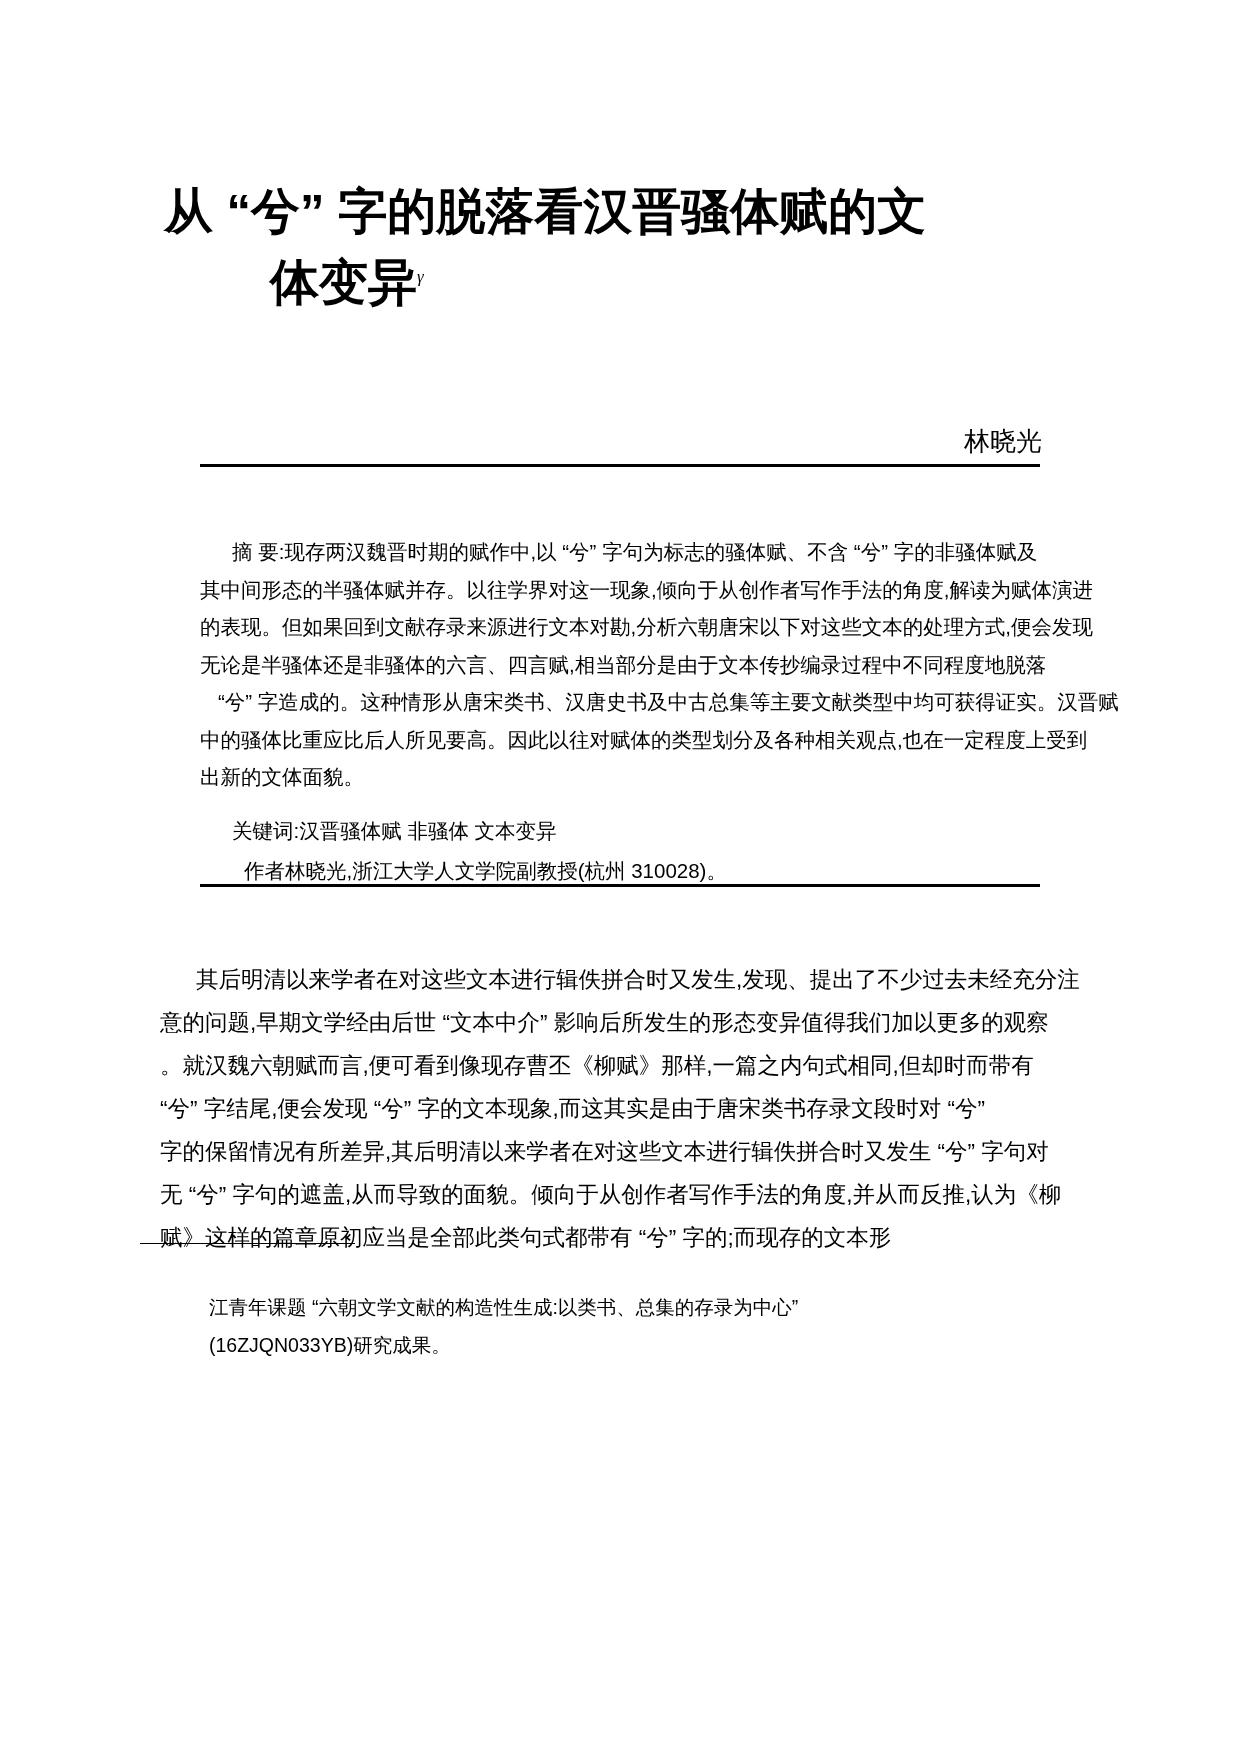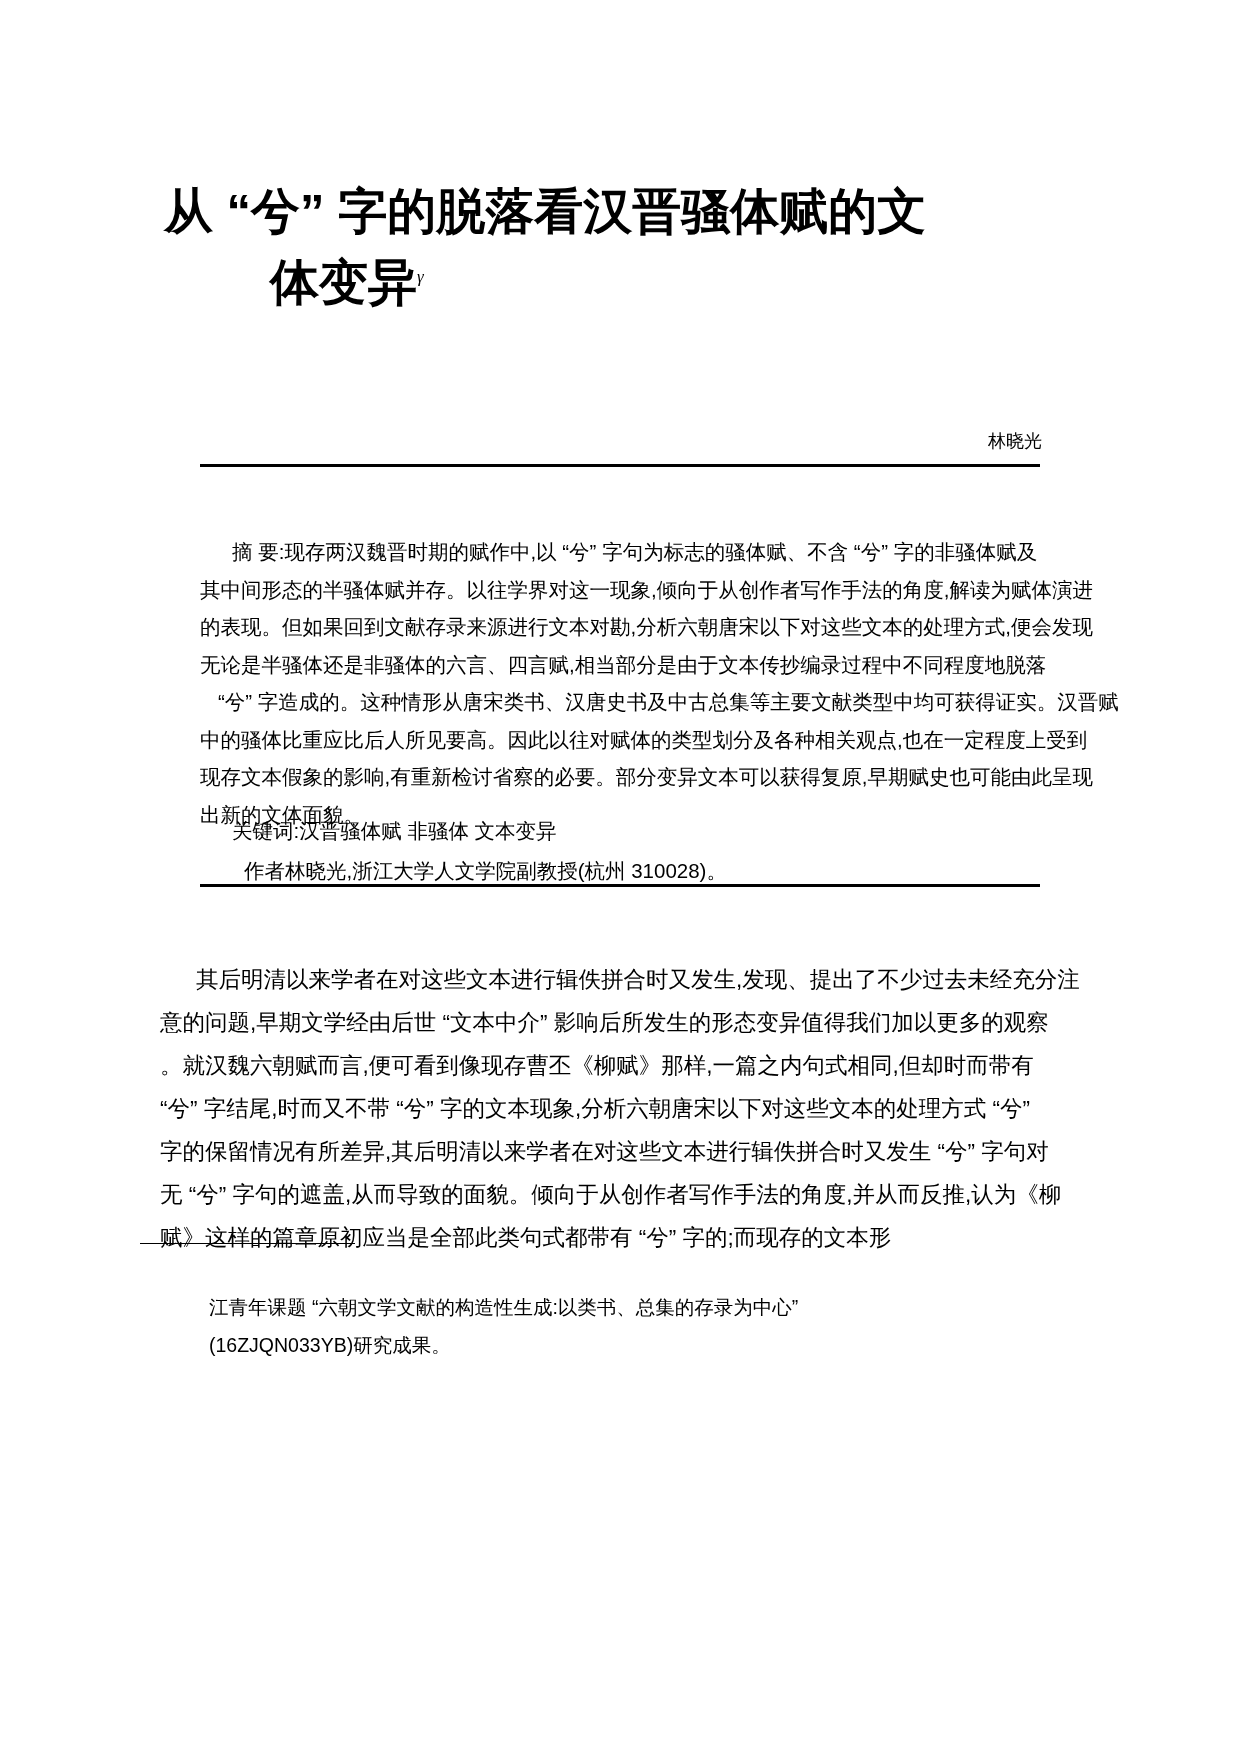--- a/index.html
+++ b/index.html
@@ -51,21 +51,21 @@
     vertical-align: super;
     font-family: "Liberation Serif", "DejaVu Serif", serif;
     font-style: italic;
   }
 
   
   .author-name {
     position: absolute;
     right: 198px;
     top: 423px;
-    font-size: 18px;
+    font-size: 26px;
     line-height: 36px;
     color: #000;
   }
 
   
   .rule-double {
     position: absolute;
     left: 200px;
     width: 840px;
     border-top: 2px solid #000;
@@ -169,35 +169,34 @@
 
   <div class="rule-double rule-top"></div>
 
   <div class="abstract-block">
     <div class="abs-line abs-indent">摘 要:现存两汉魏晋时期的赋作中,以 “兮” 字句为标志的骚体赋、不含 “兮” 字的非骚体赋及</div>
     <div class="abs-line">其中间形态的半骚体赋并存。以往学界对这一现象,倾向于从创作者写作手法的角度,解读为赋体演进</div>
     <div class="abs-line">的表现。但如果回到文献存录来源进行文本对勘,分析六朝唐宋以下对这些文本的处理方式,便会发现</div>
     <div class="abs-line">无论是半骚体还是非骚体的六言、四言赋,相当部分是由于文本传抄编录过程中不同程度地脱落</div>
     <div class="abs-line abs-indent-sm">“兮” 字造成的。这种情形从唐宋类书、汉唐史书及中古总集等主要文献类型中均可获得证实。汉晋赋</div>
     <div class="abs-line">中的骚体比重应比后人所见要高。因此以往对赋体的类型划分及各种相关观点,也在一定程度上受到</div>
-    <div class="abs-line">现存文本假象的影响,有重新检讨省察的必要。部分变异文本可以获得复原,早期赋史也可能由此呈现</div>
     <div class="abs-line">出新的文体面貌。</div>
   </div>
 
   <div class="keywords-line">关键词:汉晋骚体赋 非骚体 文本变异</div>
 
   <div class="affiliation-line">作者林晓光,浙江大学人文学院副教授(杭州 310028)。</div>
 
   <div class="rule-double rule-bottom"></div>
 
   <div class="body-block">
     <div class="body-line body-indent">其后明清以来学者在对这些文本进行辑佚拼合时又发生,发现、提出了不少过去未经充分注</div>
     <div class="body-line">意的问题,早期文学经由后世 “文本中介” 影响后所发生的形态变异值得我们加以更多的观察</div>
     <div class="body-line">。就汉魏六朝赋而言,便可看到像现存曹丕《柳赋》那样,一篇之内句式相同,但却时而带有</div>
-    <div class="body-line">“兮” 字结尾,时而又不带 “兮” 字的文本现象,分析六朝唐宋以下对这些文本的处理方式 “兮”</div>
+    <div class="body-line">“兮” 字结尾,便会发现 “兮” 字的文本现象,而这其实是由于唐宋类书存录文段时对 “兮”</div>
     <div class="body-line">字的保留情况有所差异,其后明清以来学者在对这些文本进行辑佚拼合时又发生 “兮” 字句对</div>
     <div class="body-line">无 “兮” 字句的遮盖,从而导致的面貌。倾向于从创作者写作手法的角度,并从而反推,认为《柳</div>
     <div class="body-line">赋》这样的篇章原初应当是全部此类句式都带有 “兮” 字的;而现存的文本形</div>
   </div>
 
   <div class="rule-footnote"></div>
 
   <div class="footnote-block">
     <div class="fn-line fn-indent">江青年课题 “六朝文学文献的构造性生成:以类书、总集的存录为中心”</div>
     <div class="fn-line fn-indent">(16ZJQN033YB)研究成果。</div>

